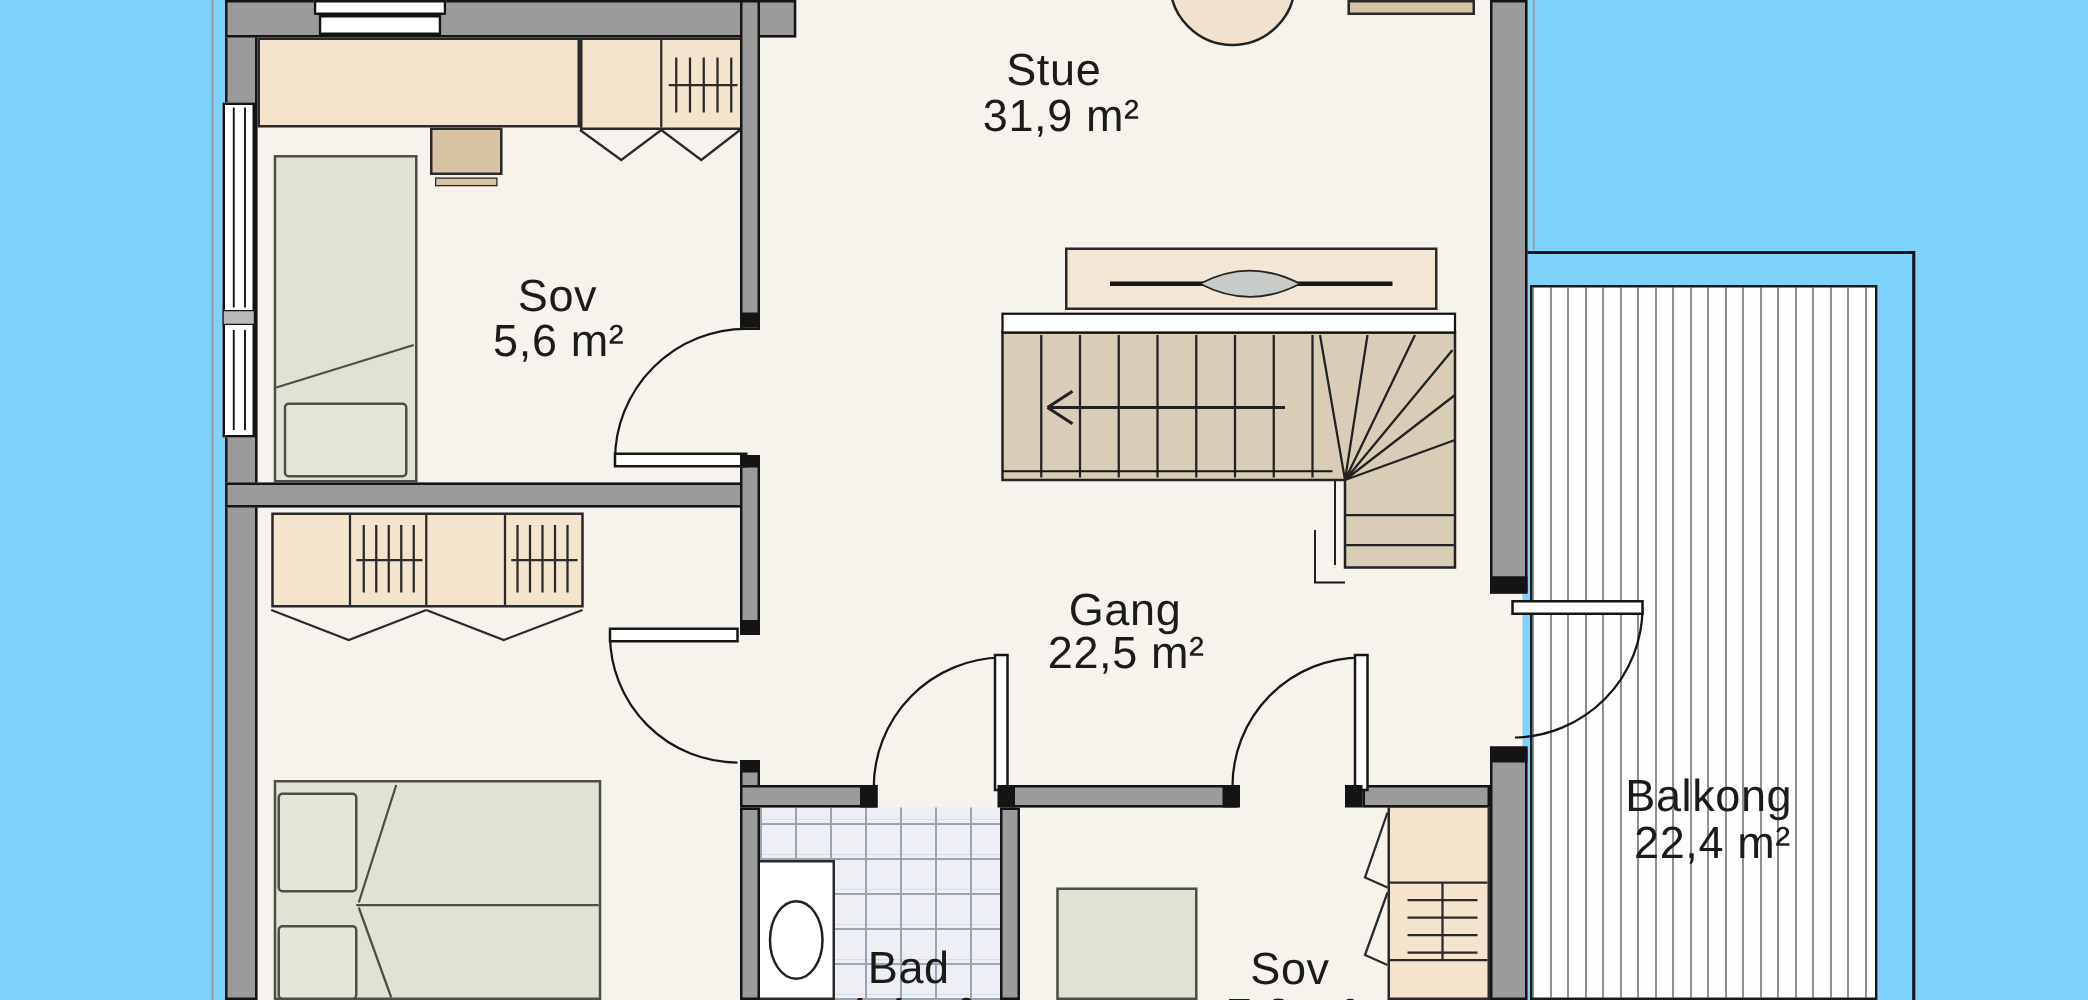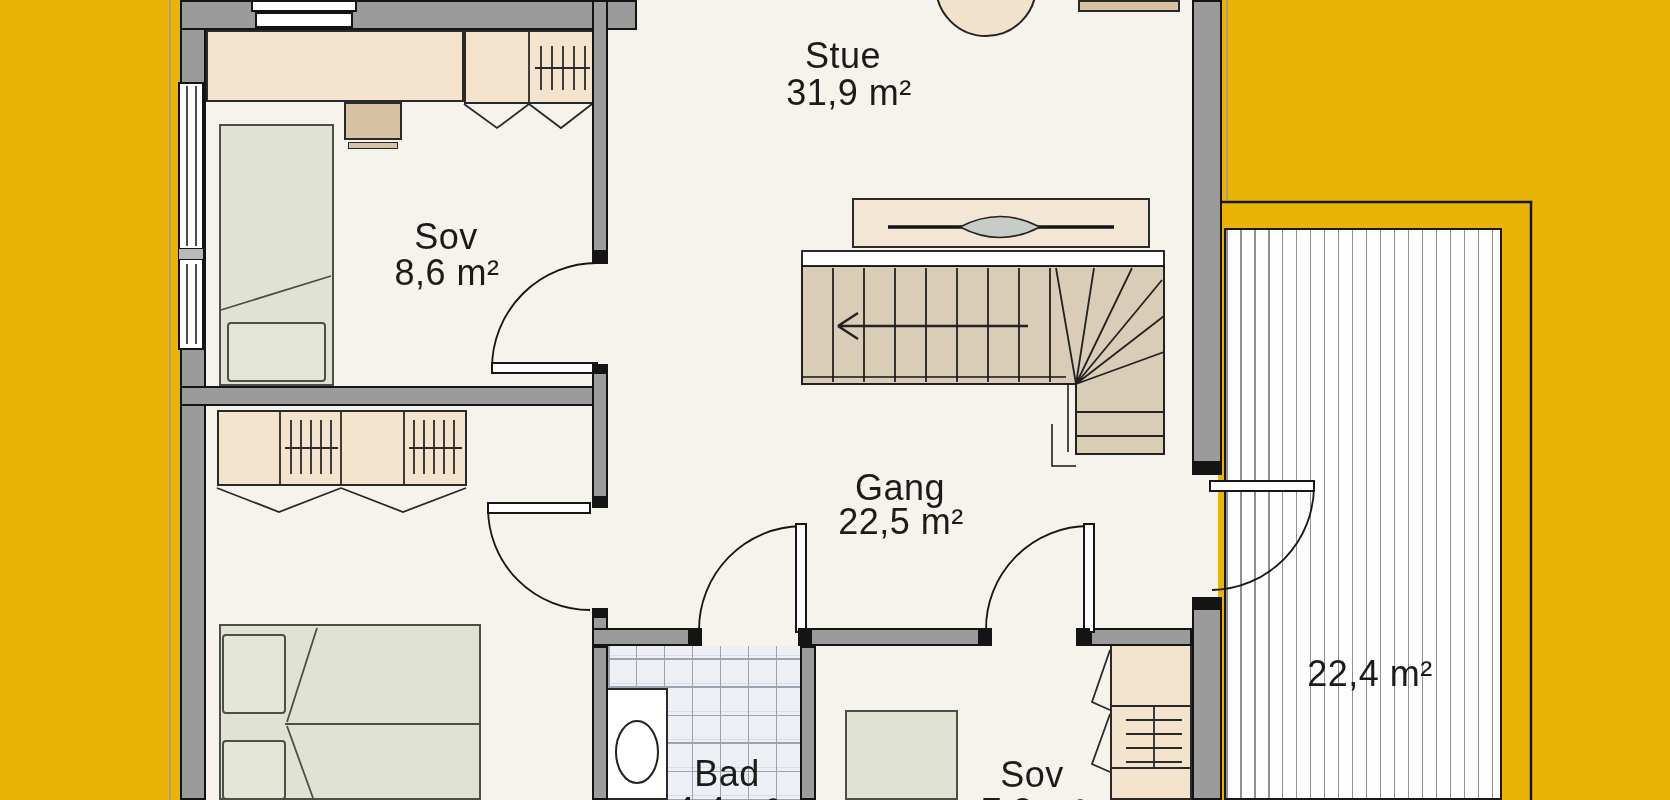--- a/index.html
+++ b/index.html
@@ -1,16 +1,16 @@
 <!DOCTYPE html>
 <html><head>
 <meta charset="utf-8">
 <style>
   html,body{margin:0;padding:0;background:#ffffff;}
-  .plan{position:relative;width:1670px;height:800px;overflow:hidden;background:#eab308;
+  .plan{position:relative;width:1670px;height:800px;overflow:hidden;background:#7dd3fc;
         font-family:"Liberation Sans", sans-serif;}
   .floor{position:absolute;left:182px;top:0;width:1036px;height:800px;background:#f6f3ec;}
   
   .w{position:absolute;background:#9b9b9b;border:2px solid #141414;box-sizing:border-box;}
   
   .win{position:absolute;background:#ffffff;border:2px solid #141414;box-sizing:border-box;}
   .win-div{position:absolute;background:#b9b9b9;border:1px solid #141414;box-sizing:border-box;}
   
   .f{position:absolute;box-sizing:border-box;border:2px solid #2a2a2a;}
   .beige{background:#f4e3cd;}
@@ -176,26 +176,27 @@
         <rect x="1192" y="597" width="30" height="13"></rect>
     </g>
 
     <path d="M1222,202 H1531 V800" fill="none" stroke="#161616" stroke-width="2.5"></path>
   </svg>
 
   <div class="lbl" style="left:843px;top:56px;"><span>Stue</span></div>
   <div class="lbl" style="left:849px;top:93px;"><span>31,9 m²</span></div>
 
   <div class="lbl" style="left:446px;top:237px;"><span>Sov</span></div>
-  <div class="lbl" style="left:447px;top:273px;"><span>8,6 m²</span></div>
+  <div class="lbl" style="left:447px;top:273px;"><span>5,6 m²</span></div>
 
   <div class="lbl" style="left:900px;top:488px;text-align:center;"><span>Gang</span></div>
   <div class="lbl" style="left:901px;top:522px;"><span>22,5 m²</span></div>
 
   <div class="lbl" style="left:727px;top:774px;"><span>Bad</span></div>
   <div class="lbl" style="left:727px;top:811px;"><span>4,4 m²</span></div>
 
   <div class="lbl" style="left:1032px;top:775px;"><span>Sov</span></div>
   <div class="lbl" style="left:1034px;top:812px;"><span>7,2 m²</span></div>
 
+  <div class="lbl" style="left:1367px;top:637px;"><span>Balkong</span></div>
   <div class="lbl" style="left:1370px;top:674px;"><span>22,4 m²</span></div>
 
 </div>
 
 </body></html>

